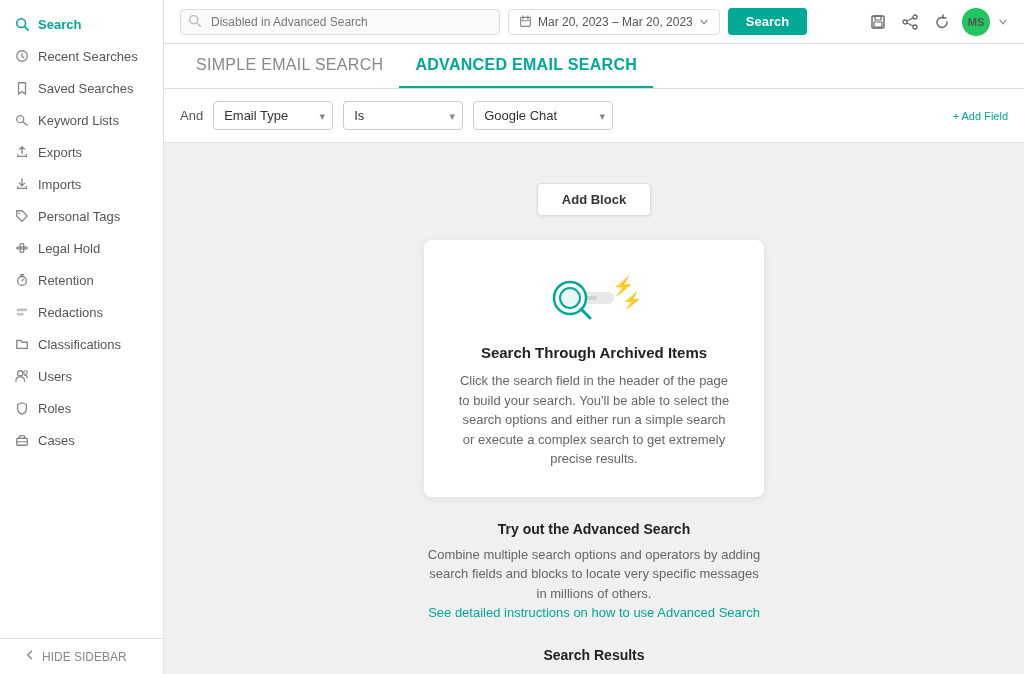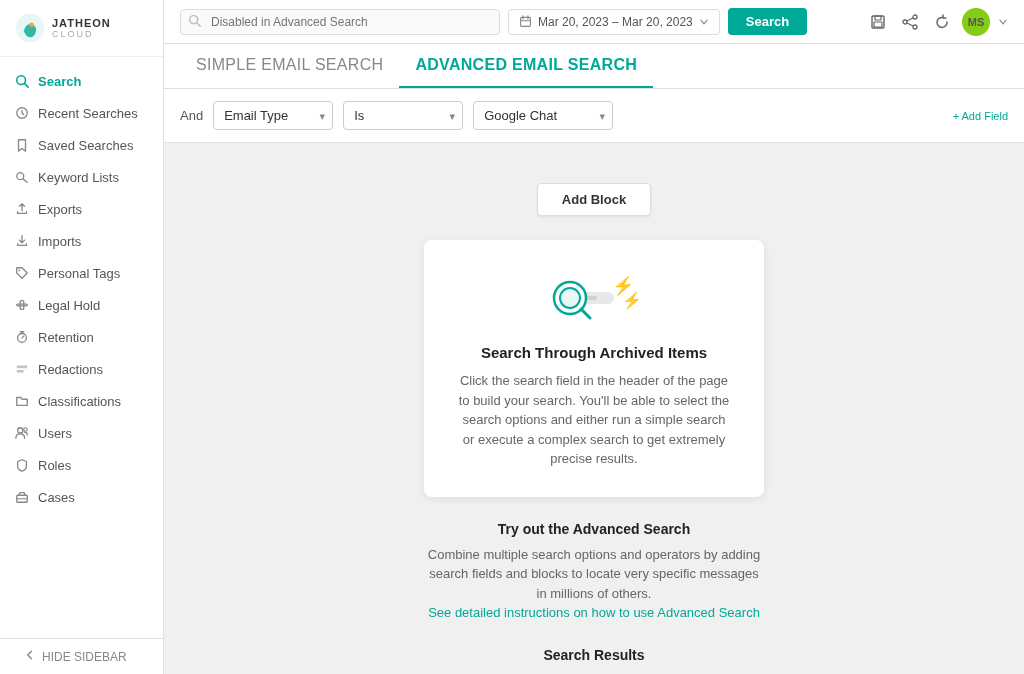--- a/index.html
+++ b/index.html
@@ -133,21 +133,21 @@
       cursor: pointer;
       color: #666;
       font-size: 16px;
       padding: 2px 4px;
       display: flex;
       align-items: center;
     }
     .user-avatar {
       width: 28px;
       height: 28px;
-      background: #84cc16;
+      background: #22c55e;
       border-radius: 50%;
       display: flex;
       align-items: center;
       justify-content: center;
       font-size: 11px;
       font-weight: 600;
       color: #555;
       cursor: pointer;
     }
 
@@ -304,32 +304,20 @@
     }
     .info-section-body a {
       color: #00a896;
       text-decoration: none;
     }
   </style>
 </head>
 <body>
 
 <div class="sidebar">
-  <div class="sidebar-logo">
-    <svg class="logo-icon" viewBox="0 0 40 40" xmlns="http://www.w3.org/2000/svg">
-      <circle cx="20" cy="20" r="18" fill="#e8f7f5"></circle>
-
-      <path d="M12 24 Q16 12 24 16 Q30 20 26 28 Q22 34 16 30 Z" fill="#00a896" opacity="0.8"></path>
-      <circle cx="22" cy="16" r="3" fill="#f5a623"></circle>
-    </svg>
-    <div>
-      <div style="font-size:11px; font-weight:700; color:#333; letter-spacing:1px;">JATHEON</div>
-      <div style="font-size:9px; color:#aaa; letter-spacing:2px;">CLOUD</div>
-    </div>
-  </div>
 
   <nav class="sidebar-nav">
 
     <div class="sidebar-item active">
       <span class="nav-icon">
         <svg width="14" height="14" viewBox="0 0 16 16" fill="none">
             <circle cx="7" cy="7" r="5" stroke="#00a896" stroke-width="1.8"></circle>
             <line x1="11" y1="11" x2="15" y2="15" stroke="#00a896" stroke-width="1.8" stroke-linecap="round"></line>
           </svg>
       </span>

